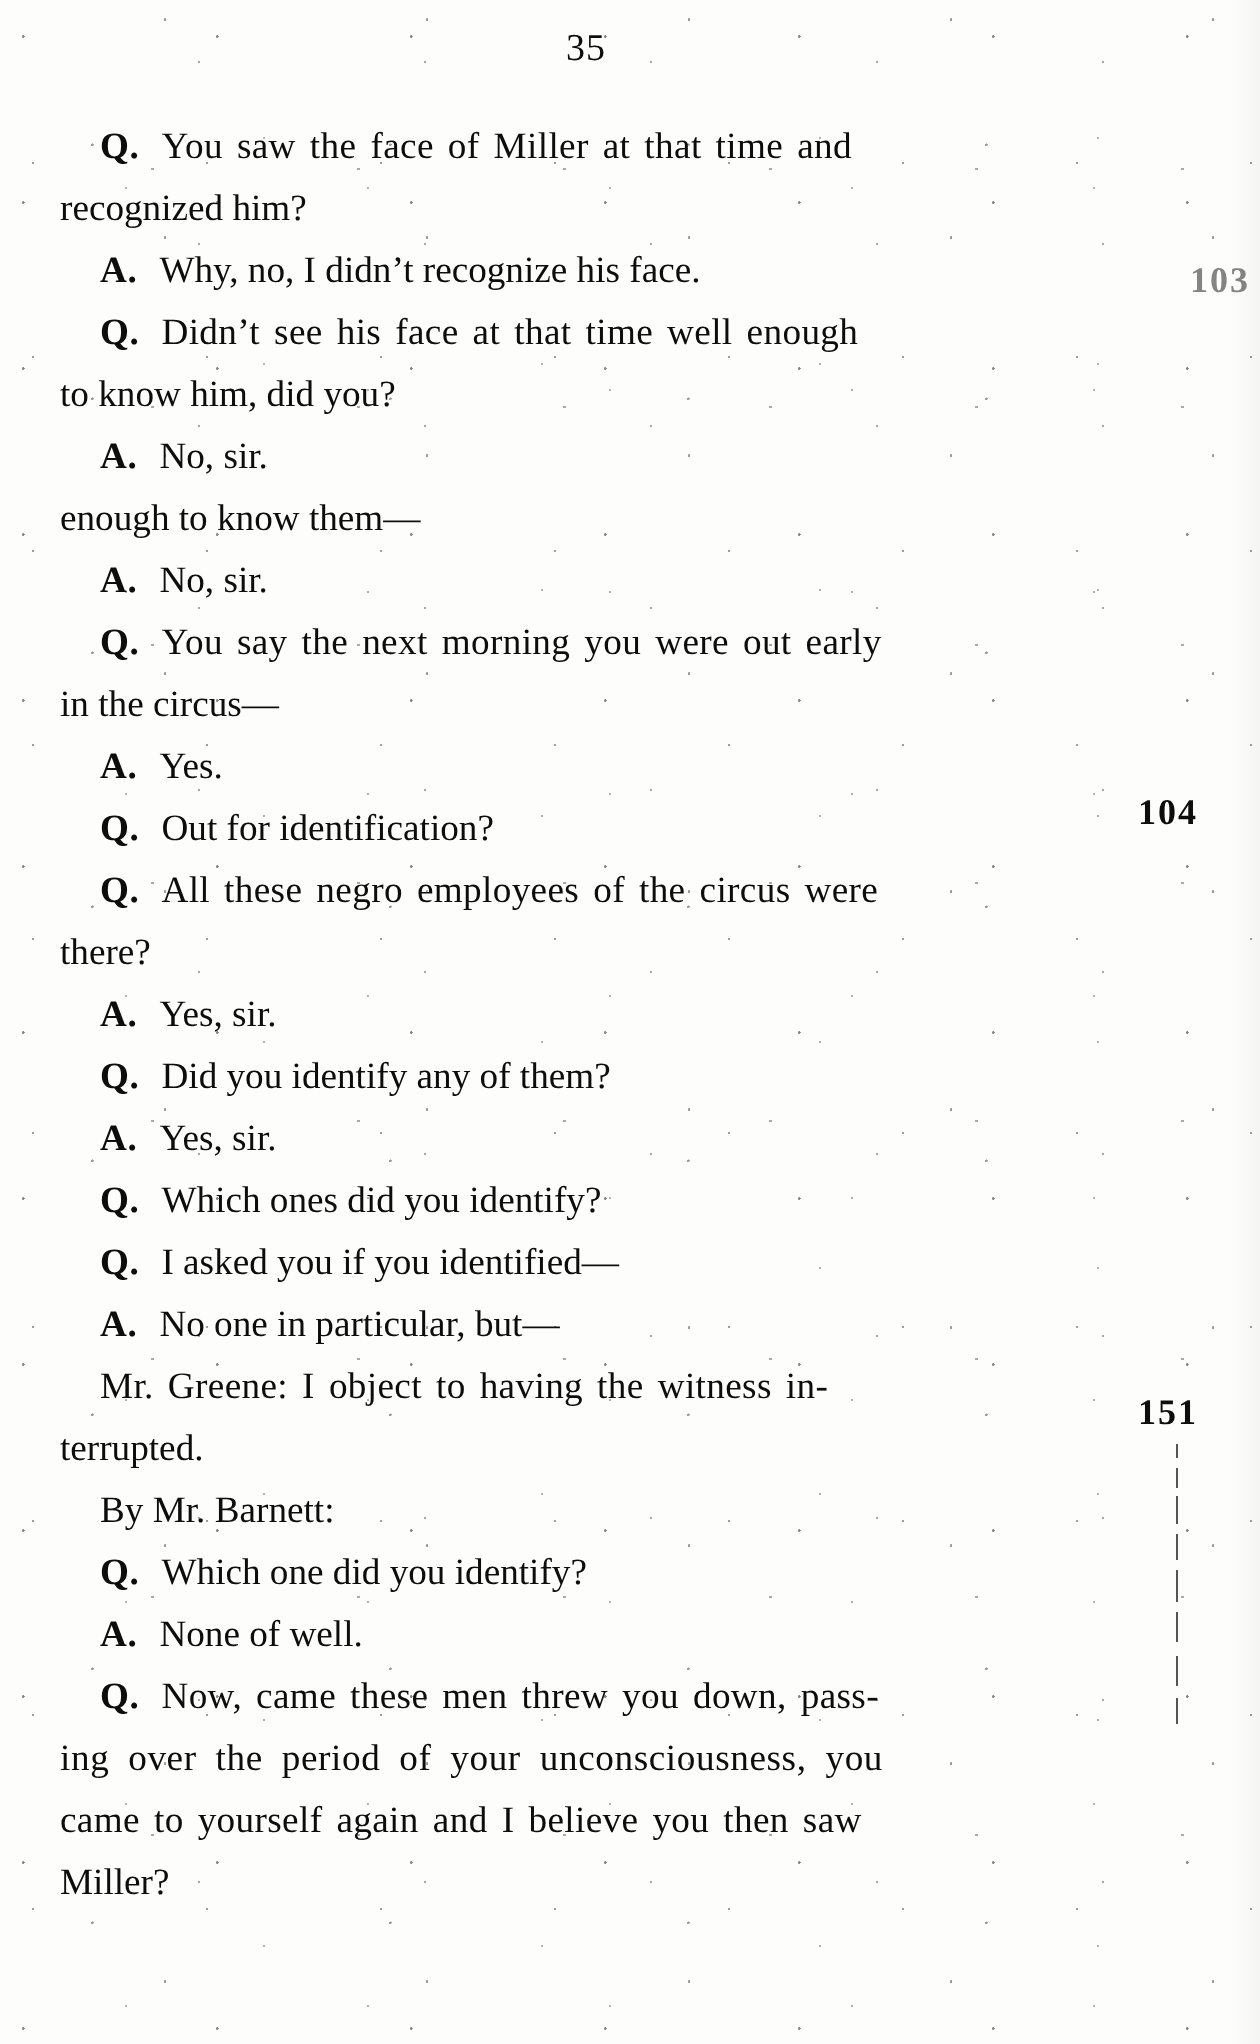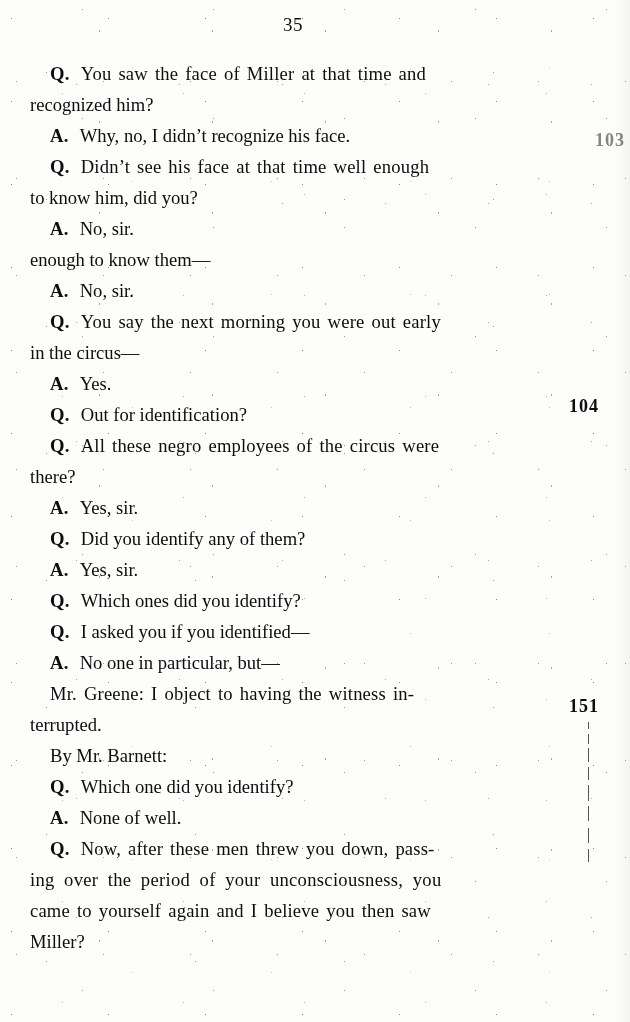--- a/index.html
+++ b/index.html
@@ -220,21 +220,21 @@
 
   <p class="tline ind">
     <span class="spk">Q.</span><span class="spk-gap"></span><span>Which one did you identify?</span>
   </p>
 
   <p class="tline ind">
     <span class="spk">A.</span><span class="spk-gap"></span><span>None of well.</span>
   </p>
 
   <p class="tline ind wide">
-    <span class="spk">Q.</span><span class="spk-gap"></span><span>Now, after these men threw you down, pass-</span>
+    <span class="spk">Q.</span><span class="spk-gap"></span><span>Now, came these men threw you down, pass-</span>
   </p>
 
   <p class="tline wider">
     <span>ing over the period of your unconsciousness, you</span>
   </p>
 
   <p class="tline wide">
     <span>came to yourself again and I believe you then saw</span>
   </p>
 

